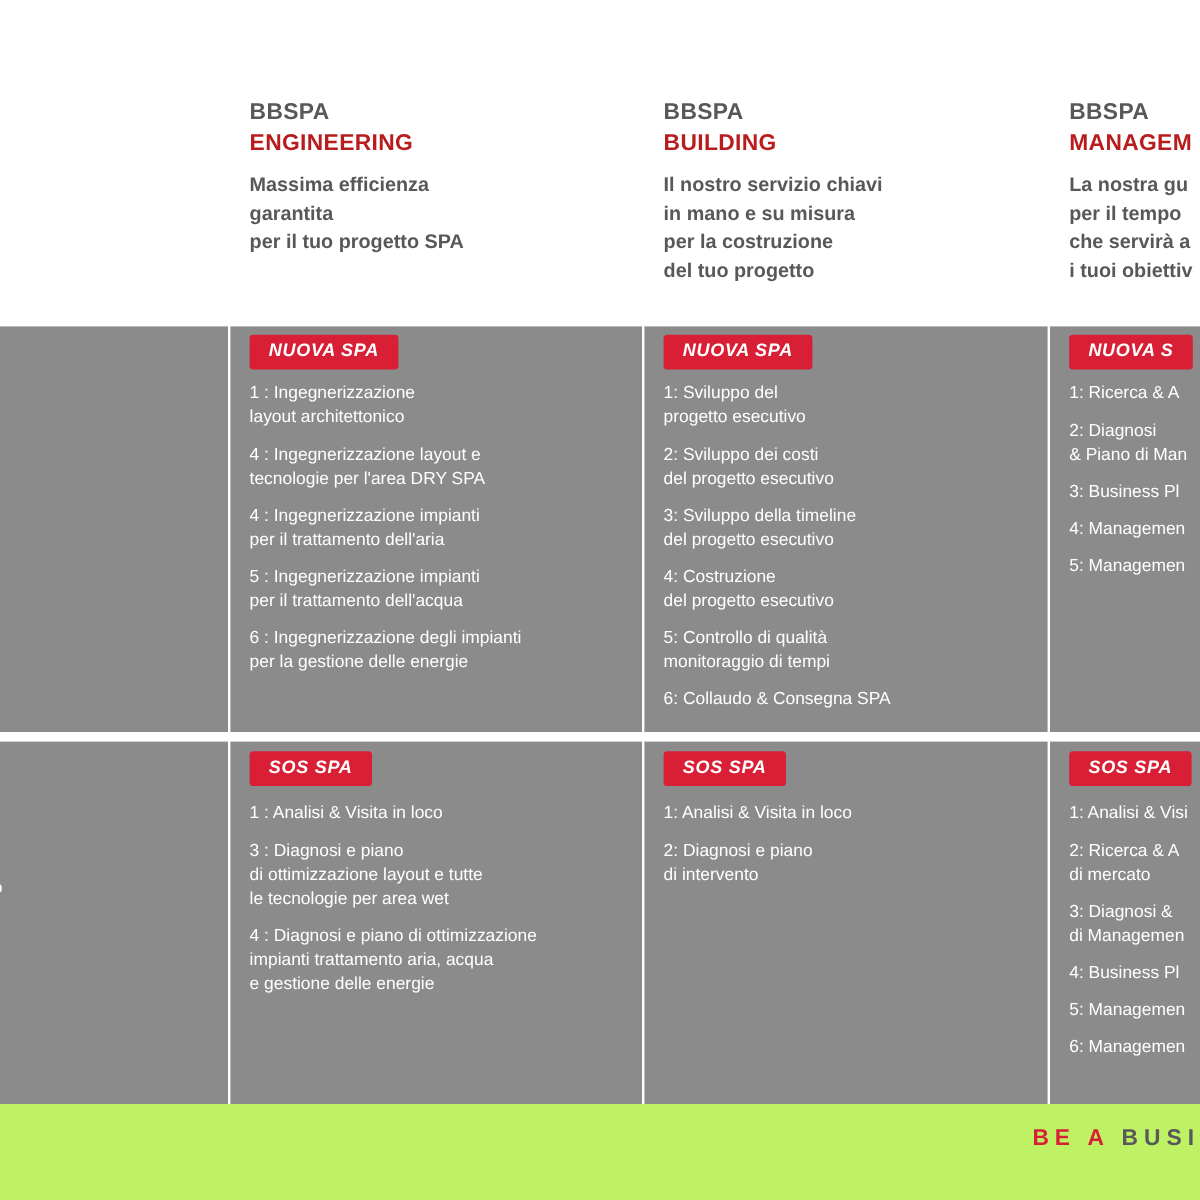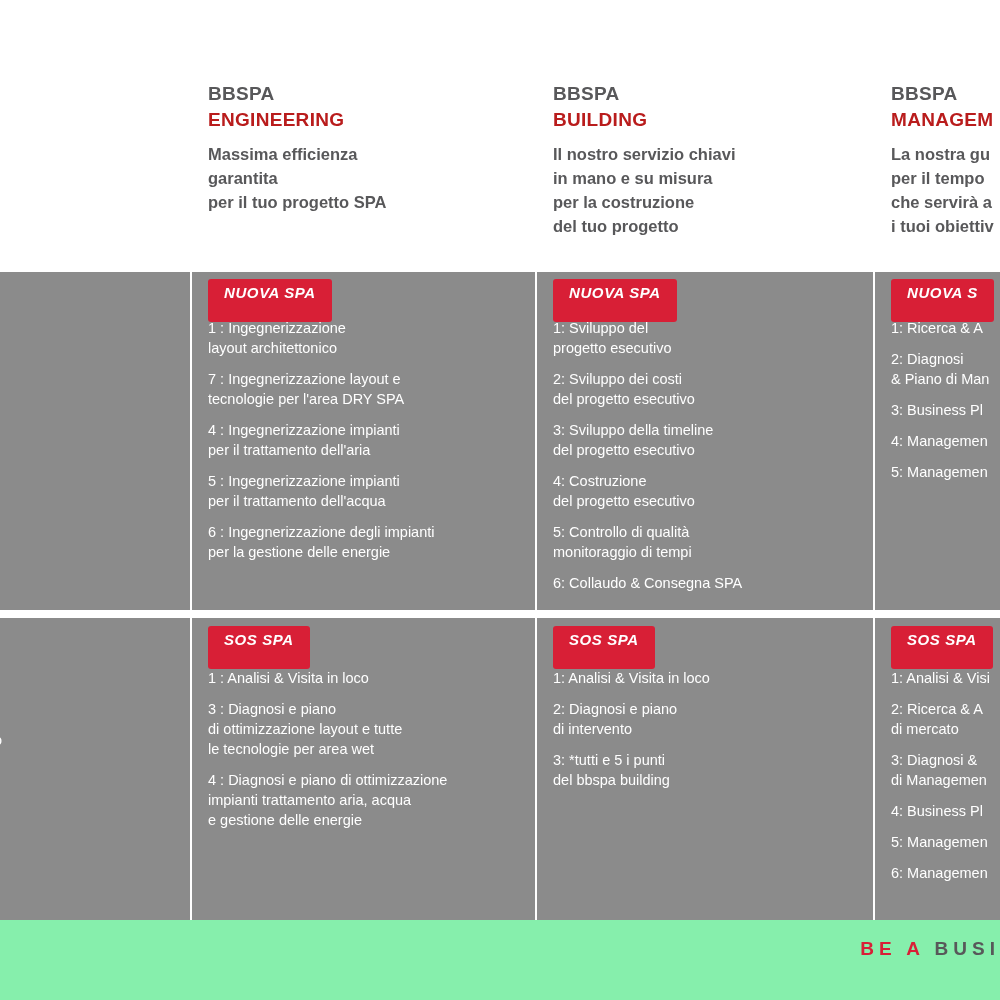--- a/index.html
+++ b/index.html
@@ -93,21 +93,21 @@
 
   
   .pill {
     position: absolute;
     background: #d81f36;
     color: #ffffff;
     font-size: 15px;
     font-weight: bold;
     font-style: italic;
     letter-spacing: 0.6px;
-    padding: 6px 16px 21px 16px;
+    padding: 6px 16px 7px 16px;
     border-radius: 3px;
     white-space: nowrap;
     line-height: 16px;
   }
   .pill.nuova { top: 279px; left: 18px; }
   .pill.sos   { top: 626px; left: 18px; }
 
   
   .items {
     position: absolute;
@@ -124,21 +124,21 @@
     white-space: pre-line;
   }
 
   
   .footer {
     position: absolute;
     left: 0;
     top: 920px;
     width: 1000px;
     height: 80px;
-    background: #86efac;
+    background: #bef264;
   }
   .footer .tag {
     position: absolute;
     right: 0px;
     top: 18px;
     font-size: 19px;
     font-weight: bold;
     letter-spacing: 5px;
     color: #58585a;
     white-space: nowrap;
@@ -189,21 +189,21 @@
         <div class="brand">BBSPA</div>
         <div class="unit">ENGINEERING</div>
         <div class="tagline">Massima efficienza
 garantita
 per il tuo progetto SPA</div>
       </div>
       <div class="pill nuova">NUOVA SPA</div>
       <div class="items nuova">
         <div class="item">1 : Ingegnerizzazione
 layout architettonico</div>
-        <div class="item">7 : Ingegnerizzazione layout e
+        <div class="item">4 : Ingegnerizzazione layout e
 tecnologie per l'area DRY SPA</div>
         <div class="item">4 : Ingegnerizzazione impianti
 per il trattamento dell'aria</div>
         <div class="item">5 : Ingegnerizzazione impianti
 per il trattamento dell'acqua</div>
         <div class="item">6 : Ingegnerizzazione degli impianti
 per la gestione delle energie</div>
       </div>
       <div class="pill sos">SOS SPA</div>
       <div class="items sos">
@@ -239,22 +239,20 @@
 del progetto esecutivo</div>
         <div class="item">5: Controllo di qualità
 monitoraggio di tempi</div>
         <div class="item">6:  Collaudo &amp; Consegna SPA</div>
       </div>
       <div class="pill sos">SOS SPA</div>
       <div class="items sos">
         <div class="item">1: Analisi &amp; Visita in loco</div>
         <div class="item">2: Diagnosi e piano
 di intervento</div>
-        <div class="item">3: *tutti e 5 i punti
-del bbspa building</div>
       </div>
     </div>
 
     <div class="col" id="col-3">
       <div class="rule"></div>
       <div class="head">
         <div class="brand">BBSPA</div>
         <div class="unit">MANAGEM</div>
         <div class="tagline">La nostra gu
 per il tempo

